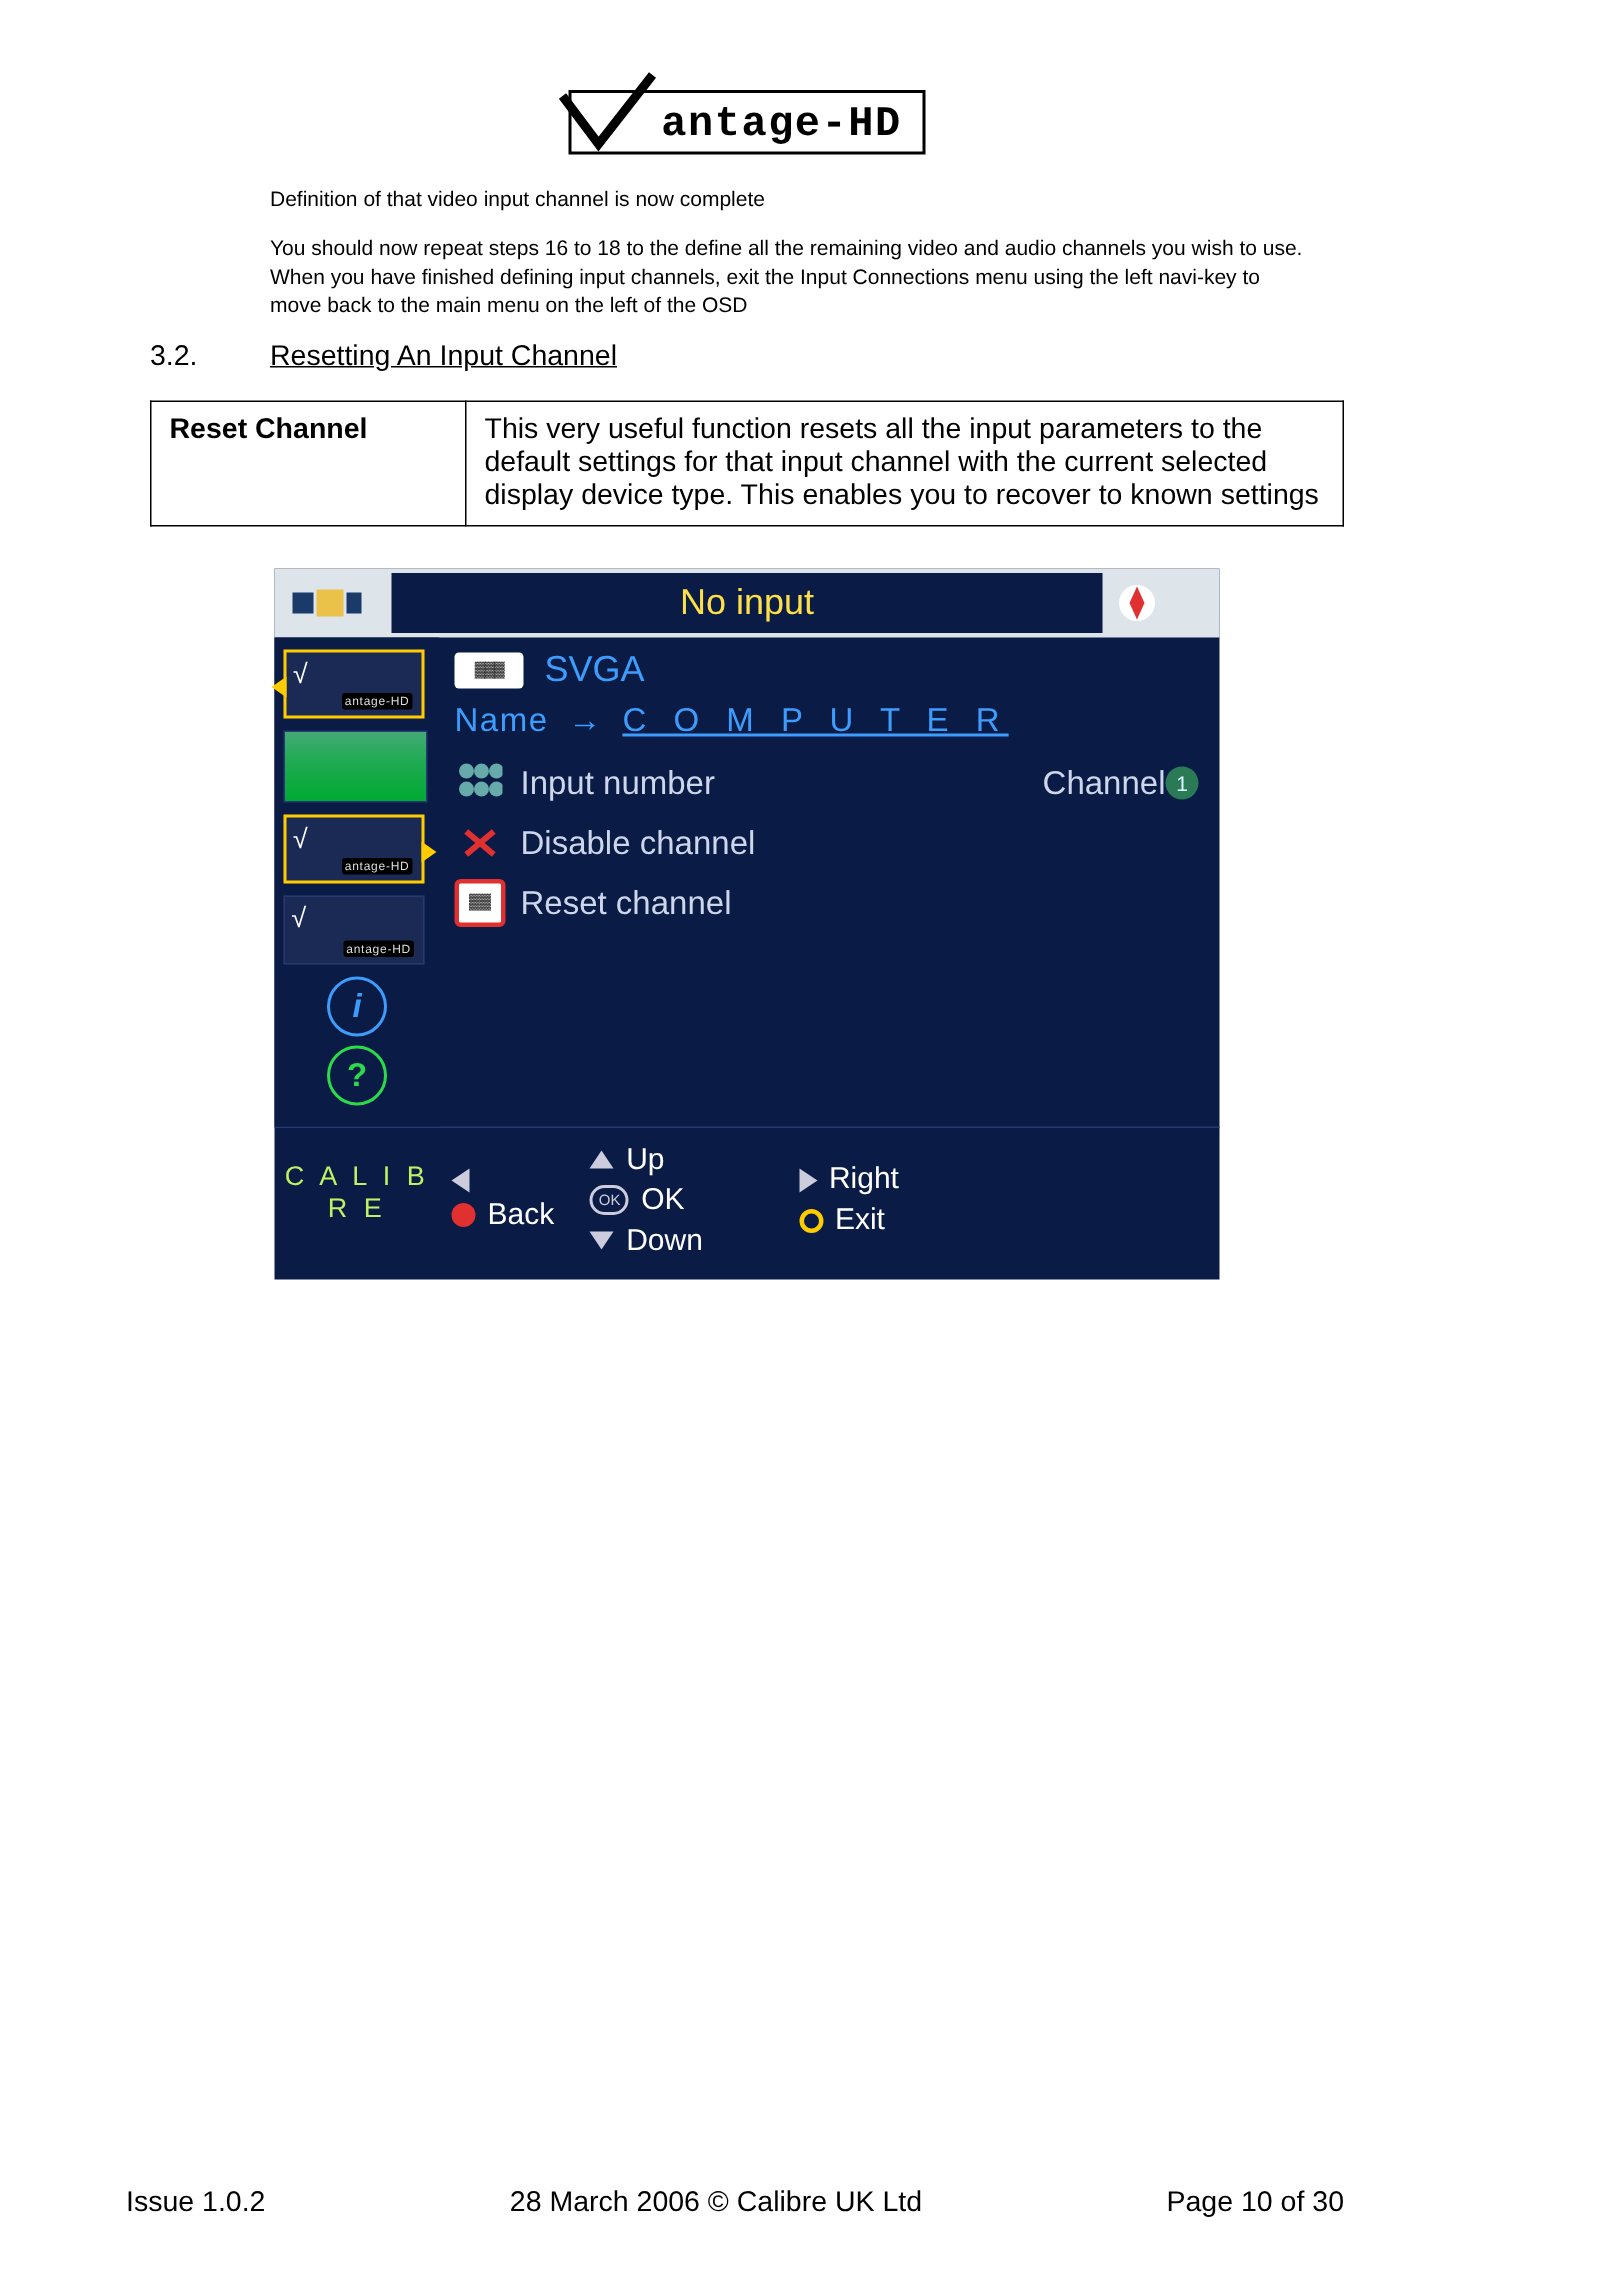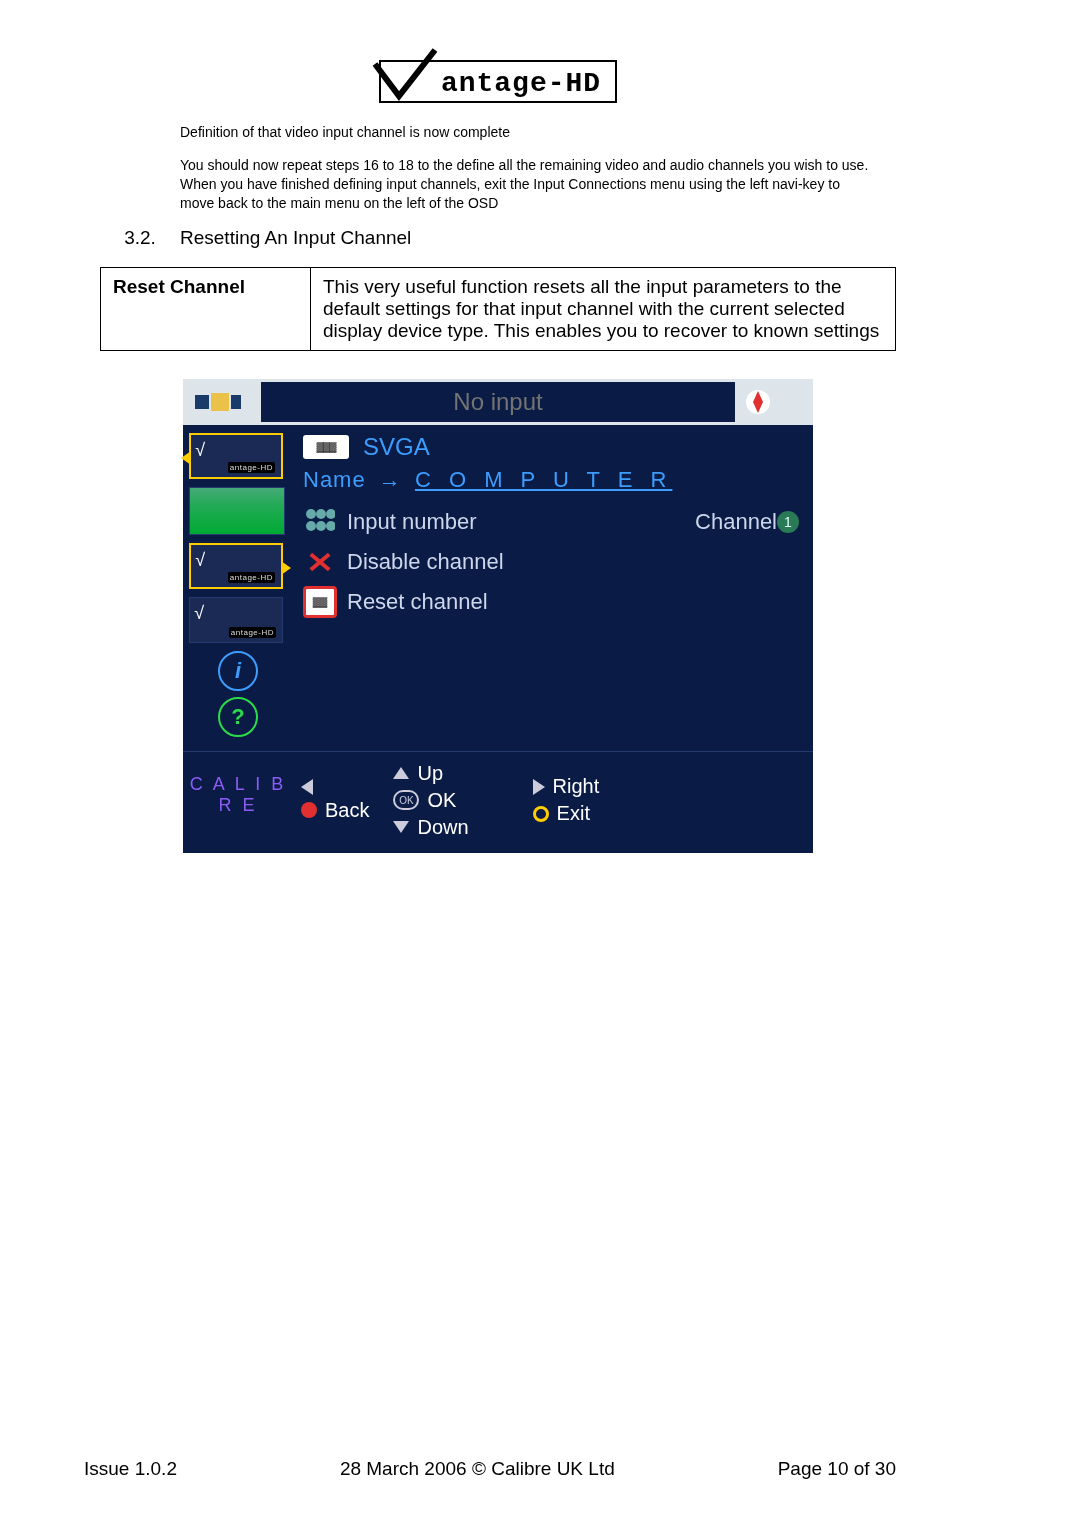--- a/index.html
+++ b/index.html
@@ -47,22 +47,22 @@
     font-size: 14px;
     line-height: 1.35;
   }
   .para { margin-bottom: 14px; }
   .section-row {
     display: flex;
     font-size: 19px;
     margin-top: 14px;
     margin-bottom: 18px;
   }
-  .section-num { width: 80px; text-align: center; }
-  .section-title { }
+  .section-num { width: 80px; }
+  .section-title { text-decoration: underline; }
   .table {
     margin-left: 0;
     border: 1px solid #000;
     border-collapse: collapse;
     width: 100%;
     font-size: 19px;
   }
   .table td {
     border: 1px solid #000;
     padding: 8px 12px;
@@ -91,21 +91,21 @@
   }
   .osd-top-left, .osd-top-right {
     width: 60px;
     display: flex;
     align-items: center;
   }
   .osd-top-title {
     flex: 1;
     text-align: center;
     background: #0a1b46;
-    color: #737373;
+    color: #fde047;
     font-size: 24px;
     padding: 6px 0;
     margin: 0 8px;
   }
   .osd-body {
     display: flex;
   }
   .osd-side {
     width: 110px;
     background: #0a1b46;
@@ -214,21 +214,21 @@
     width:34px;height:26px;border-radius:4px;
     background:#fff;border:3px solid #e03030;
     position:relative;display:flex;align-items:center;justify-content:center;
   }
   .reset-icon span{font-size:10px;color:#333;}
   .osd-foot {
     display:flex;
     border-top:1px solid #253a70;
   }
   .foot-left {
-    width:110px;text-align:center;color:#8b5cf6;
+    width:110px;text-align:center;color:#bef264;
     font-size:18px;letter-spacing:3px;padding-top:22px;
   }
   .foot-mid {
     flex:1;display:flex;align-items:center;color:#fff;font-size:20px;
     padding:10px 0 14px 8px;gap:24px;
   }
   .foot-col {display:flex;flex-direction:column;gap:4px;}
   .foot-item{display:flex;align-items:center;gap:8px;}
   .dot-red{width:16px;height:16px;border-radius:50%;background:#e03030;display:inline-block;}
   .dot-yel{width:16px;height:16px;border-radius:50%;border:3px solid #ffcc00;display:inline-block;box-sizing:border-box;}

